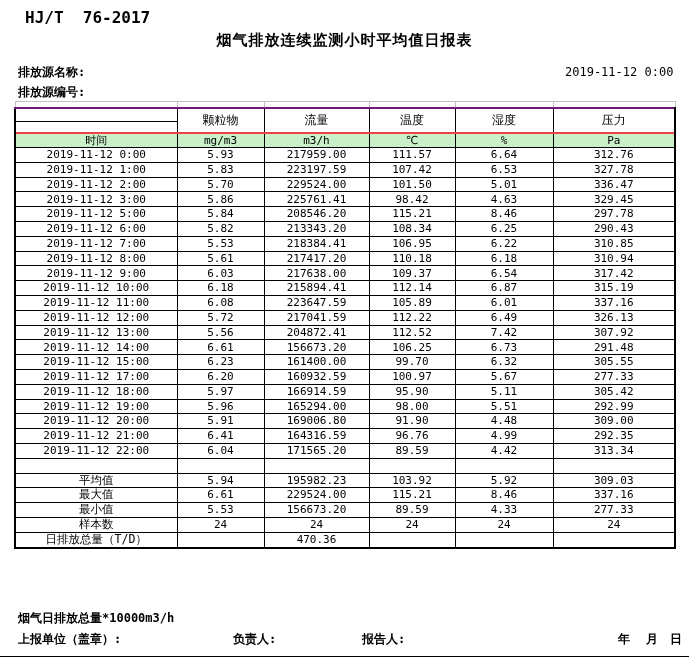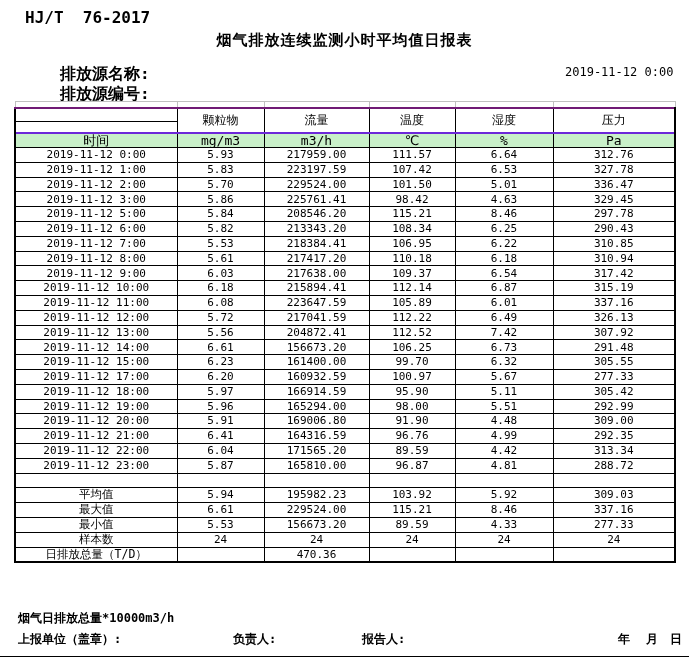--- a/index.html
+++ b/index.html
@@ -2,21 +2,21 @@
 <html style="--header-green: #c9f0c9; --gridline-gray: #c0c0c0;"><head>
 <meta charset="utf-8">
 <style>
   html,body {margin:0; padding:0; background:#fff;}
   .page {
     position:relative; width:689px; height:662px; background:#fff; color:#000;
     font-family:"DejaVu Sans Mono","DejaVu Sans",sans-serif; overflow:hidden;
   }
   .std {position:absolute; left:25px; top:8px; font-size:16px; font-weight:bold; white-space:pre;}
   .title {position:absolute; left:0; right:0; top:31px; text-align:center; font-size:15px; font-weight:bold; letter-spacing:1px;}
-  .meta-label {position:absolute; left:18px; font-size:16px; font-weight:bold;margin-left:42px;}
+  .meta-label {position:absolute; left:18px; font-size:12px; font-weight:bold;}
   .meta-name {top:64px;}
   .meta-code {top:84px;}
   .datetime {position:absolute; left:565px; top:65px; font-size:12px;}
 
   table.report {
     position:absolute; left:14px; top:101px; width:660px;
     border-collapse:collapse; table-layout:fixed; font-size:11px;
   }
   table.report th, table.report td {
     border:1px solid #000; padding:0; margin:0; text-align:center;
@@ -28,22 +28,22 @@
   }
   tr.analyte-row th {
     border-top:2px solid #701a75; height:23px; font-size:12px; line-height:23px;
   }
   th.time-head-split {position:relative;}
   th.time-head-split::after {
     content:""; position:absolute; left:0; right:0; top:50%;
     border-top:1px solid #000;
   }
   tr.unit-row th {
-    background:var(--header-green,#c9f0c9); border-top:2px solid #6d28d9;
-    height:13px; line-height:13px; font-size:13px;
+    background:var(--header-green,#c9f0c9); border-top:2px solid #ef4444;
+    height:13px; line-height:13px; font-size:11px;
   }
   tbody td {height:13.8px; line-height:13.5px;}
   tr.empty-row td {height:13.8px;}
   tr.summary-row td:first-child {font-size:11.5px;}
   
   table.report tr:not(.spacer-row) > *:first-child {border-left-width:2px;}
   table.report tr:not(.spacer-row) > *:last-child  {border-right-width:2px;}
   table.report tbody tr:last-child > td {border-bottom-width:2px;}
 
   .footnote {position:absolute; left:18px; top:610px; font-size:12px; font-weight:bold;}
@@ -261,28 +261,20 @@
           <td>292.35</td>
         </tr>
         <tr class="data-row">
           <td>2019-11-12 22:00</td>
           <td>6.04</td>
           <td>171565.20</td>
           <td>89.59</td>
           <td>4.42</td>
           <td>313.34</td>
         </tr>
-        <tr class="data-row">
-          <td>2019-11-12 23:00</td>
-          <td>5.87</td>
-          <td>165810.00</td>
-          <td>96.87</td>
-          <td>4.81</td>
-          <td>288.72</td>
-        </tr>
         <tr class="empty-row">
           <td></td>
           <td></td>
           <td></td>
           <td></td>
           <td></td>
           <td></td>
         </tr>
         <tr class="summary-row">
           <td>平均值</td>

